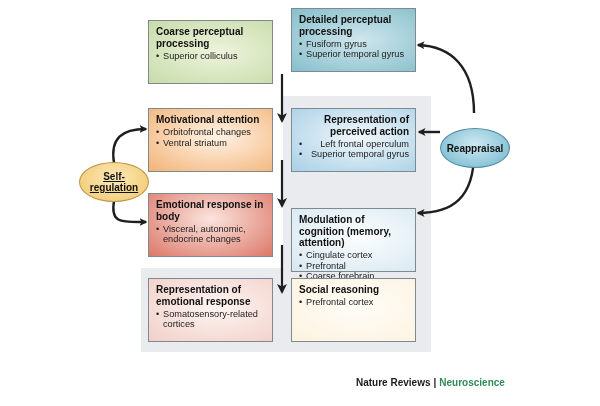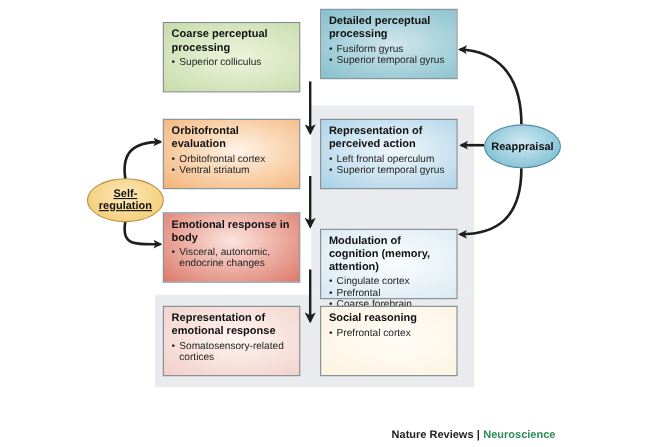--- a/index.html
+++ b/index.html
@@ -50,21 +50,21 @@
       left: 0;
       top: 0;
     }
     #box-coarse   { left: 148px; top: 20px;  width: 125px; height: 64px;
                     background: radial-gradient(ellipse at 55% 50%, #eef3dc 0%, #c7dcaa 100%); }
     #box-detailed { left: 291px; top: 8px;  width: 125px; height: 64px;
                     background: radial-gradient(ellipse at 55% 50%, #cfe6ec 0%, #86bfcc 100%); }
     #box-motiv    { left: 148px; top: 108px; width: 125px; height: 64px;
                     background: radial-gradient(ellipse at 55% 45%, #fff3e6 0%, #f3b377 100%); }
     #box-percact  { left: 291px; top: 108px; width: 125px; height: 64px;
-                    background: radial-gradient(ellipse at 55% 45%, #f1f7fb 0%, #a8d0e6 100%); }
+                    background: radial-gradient(ellipse at 55% 45%, #f1f7fb 0%, #a8d0e6 100%); text-align: right; }
     #box-emoresp  { left: 148px; top: 193px; width: 125px; height: 64px;
                     background: radial-gradient(ellipse at 50% 40%, #fbe4de 0%, #dc7868 100%); }
     #box-modcog   { left: 291px; top: 208px; width: 125px; height: 64px;
                     background: radial-gradient(ellipse at 55% 45%, #fbfdfe 0%, #d7e8f1 100%); }
     #box-reprep   { left: 148px; top: 278px; width: 125px; height: 64px;
                     background: radial-gradient(ellipse at 55% 45%, #fdf5f2 0%, #f2cfc8 100%); }
     #box-social   { left: 291px; top: 278px; width: 125px; height: 64px;
                     background: radial-gradient(ellipse at 55% 45%, #fffdf8 0%, #fdf2df 100%); }
 
     .ellipse {
@@ -80,34 +80,34 @@
       line-height: 11px;
       color: #111;
     }
     #ellipse-self {
       left: 79px; top: 162px; width: 70px; height: 40px;
       background: radial-gradient(ellipse at 50% 40%, #fde9b8 0%, #f1c669 100%);
       border: 1px solid #b89248;
       text-decoration: underline;
     }
     #ellipse-reapp {
-      left: 440px; top: 113px; width: 70px; height: 40px;
+      left: 440px; top: 128px; width: 70px; height: 40px;
       background: radial-gradient(ellipse at 50% 40%, #cfe9f2 0%, #6fb6cd 100%);
       border: 1px solid #4d8aa0;
     }
     svg.arrows {
       position: absolute;
       left: 0; top: 0;
       width: 600px; height: 406px;
       pointer-events: none;
     }
     .credit {
       position: absolute;
       left: 356px;
-      top: 390px;
+      top: 377px;
       font-size: 10px;
       font-weight: bold;
       color: #1c1c1c;
       white-space: nowrap;
       text-align: right;
     }
     .credit .sep { margin: 0 3px; }
     .credit .journal { color: #2e8b57; }
   </style>
 </head>
@@ -125,23 +125,23 @@
 
 <div class="box" id="box-detailed">
   <div class="title">Detailed perceptual processing</div>
   <ul>
     <li>Fusiform gyrus</li>
     <li>Superior temporal gyrus</li>
   </ul>
 </div>
 
 <div class="box" id="box-motiv">
-  <div class="title">Orbitofrontal evaluation</div>
-  <ul>
-    <li>Orbitofrontal cortex</li>
+  <div class="title">Motivational attention</div>
+  <ul>
+    <li>Orbitofrontal changes</li>
     <li>Ventral striatum</li>
   </ul>
 </div>
 
 <div class="box" id="box-percact">
   <div class="title">Representation of perceived action</div>
   <ul>
     <li>Left frontal operculum</li>
     <li>Superior temporal gyrus</li>
   </ul>

